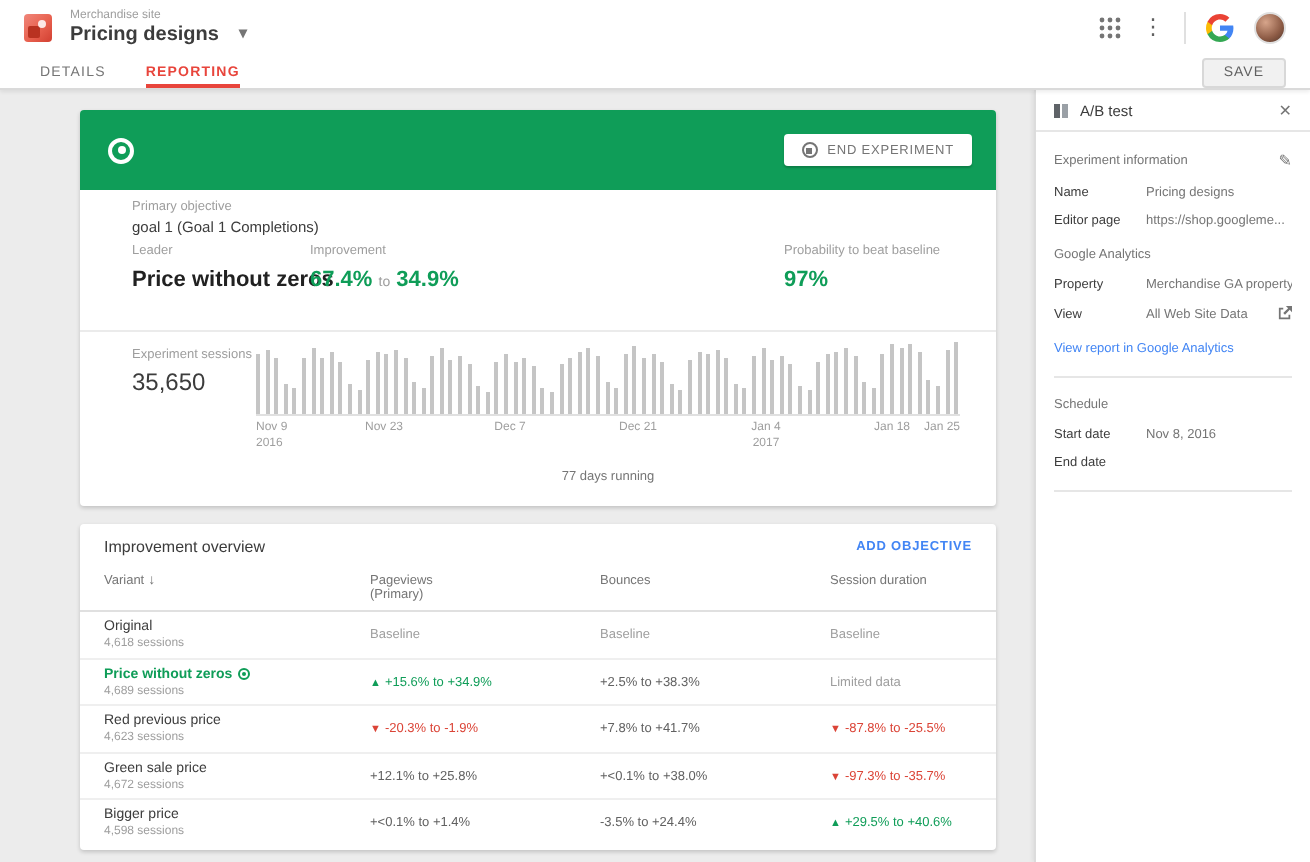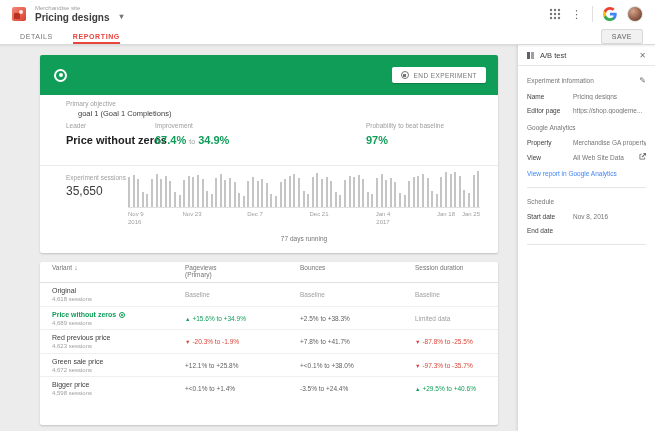--- a/index.html
+++ b/index.html
@@ -37,21 +37,21 @@
   .leader-ic { width:13px; height:13px; border:2px solid #fff; border-radius:50%; position:relative; flex:0 0 auto; margin:0 12px 0 2px; }
   .leader-ic::after { content:""; position:absolute; left:50%; top:50%; width:4px; height:4px; margin:-2px 0 0 -2px; background:#fff; border-radius:50%; }
   .banner-title { font-size:9px; font-weight:bold; color:#fff; }
   .banner-sub { font-size:7px; color:rgba(255,255,255,.85); margin-top:2px; }
   .end-btn { margin-left:auto; background:#fff; border:none; border-radius:2px; display:flex; align-items:center; gap:5px; padding:4px 9px; font-size:6.5px; letter-spacing:.4px; color:#757575; box-shadow:0 1px 1px rgba(0,0,0,.2); }
   .stop-ic { width:8px; height:8px; border:1px solid #757575; border-radius:50%; position:relative; }
   .stop-ic::after { content:""; position:absolute; left:50%; top:50%; width:3px; height:3px; margin:-1.5px 0 0 -1.5px; background:#757575; }
 
   .card1-body { position:relative; height:158px; }
   .obj-label { position:absolute; left:26px; top:5px; font-size:6.5px; color:#9e9e9e; }
-  .obj-value { position:absolute; left:38px; top:14px; font-size:7.5px; color:#3c3c3c; }
+  .obj-value { position:absolute; left:26px; top:14px; font-size:7.5px; color:#3c3c3c; }
   .metric { position:absolute; top:27px; }
   .metric-label { font-size:6.5px; color:#9e9e9e; }
   .metric-value { font-size:11px; font-weight:bold; margin-top:5px; }
   .dark { color:#212121; } .green { color:#0f9d58; } .red { color:#db4437; }
   .to { font-size:7px; font-weight:normal; color:#9e9e9e; }
   .hline { position:absolute; left:0; right:0; top:70px; border-top:1px solid #ebebeb; }
 
   .sess-label { position:absolute; left:26px; top:79px; font-size:6.5px; color:#9e9e9e; }
   .sess-value { position:absolute; left:26px; top:89px; font-size:12px; color:#3c3c3c; }
   .chart { position:absolute; left:88px; top:76px; width:352px; height:37px; display:flex; align-items:flex-end; justify-content:space-between; border-bottom:1px solid #e0e0e0; }
@@ -169,21 +169,21 @@
       <div class="metric-value dark">Price without zeros</div>
     </div>
     <div class="metric" style="left:115px">
       <div class="metric-label">Improvement</div>
       <div class="metric-value green">
         <span>67.4%</span>
         <span class="to">to</span>
         <span>34.9%</span>
       </div>
     </div>
-    <div class="metric" style="left:326px">
+    <div class="metric" style="left:352px">
       <div class="metric-label">Probability to beat baseline</div>
       <div class="metric-value green">97%</div>
     </div>
 
     <div class="hline"></div>
 
     <div class="sess-label">Experiment sessions</div>
     <div class="sess-value">35,650</div>
 
     <div class="chart">
@@ -272,20 +272,24 @@
       <span class="tick" style="left:191px">Dec 21</span>
       <span class="tick" style="left:255px"><span>Jan 4</span><br><span>2017</span></span>
       <span class="tick" style="left:318px">Jan 18</span>
       <span class="tick last">Jan 25</span>
     </div>
     <div class="chart-caption">77 days running</div>
   </div>
 </div>
 
 <div class="card card2">
+  <div class="tbl-head">
+    <span class="tbl-title">Improvement overview</span>
+    <span class="add-obj">ADD OBJECTIVE</span>
+  </div>
   <div class="col-head">
     <span class="col c1"><span>Variant</span><span class="sort">↓</span></span>
     <span class="col c2"><span>Pageviews</span><br><span>(Primary)</span></span>
     <span class="col c3">Bounces</span>
     <span class="col c4">Session duration</span>
   </div>
 
   <div class="trow">
     <span class="variant c1">Original</span>
     <span class="sessions c1">4,618 sessions</span>

